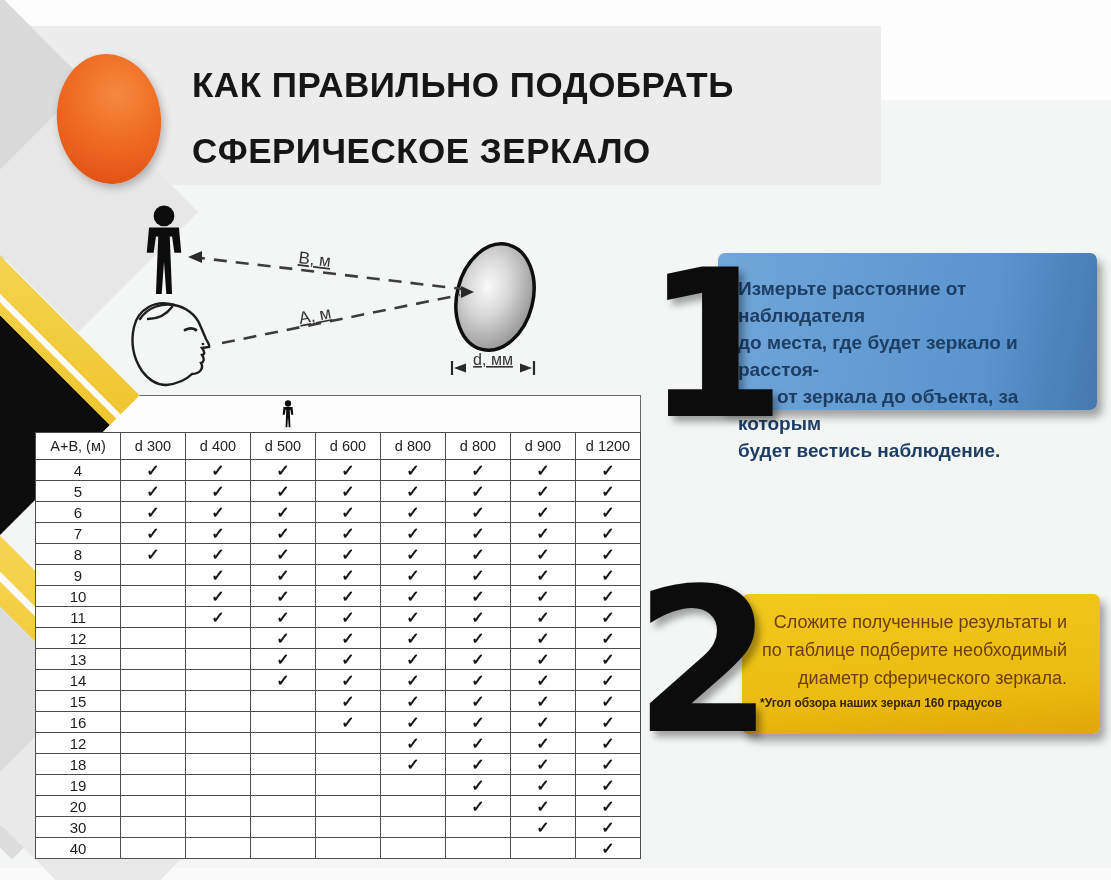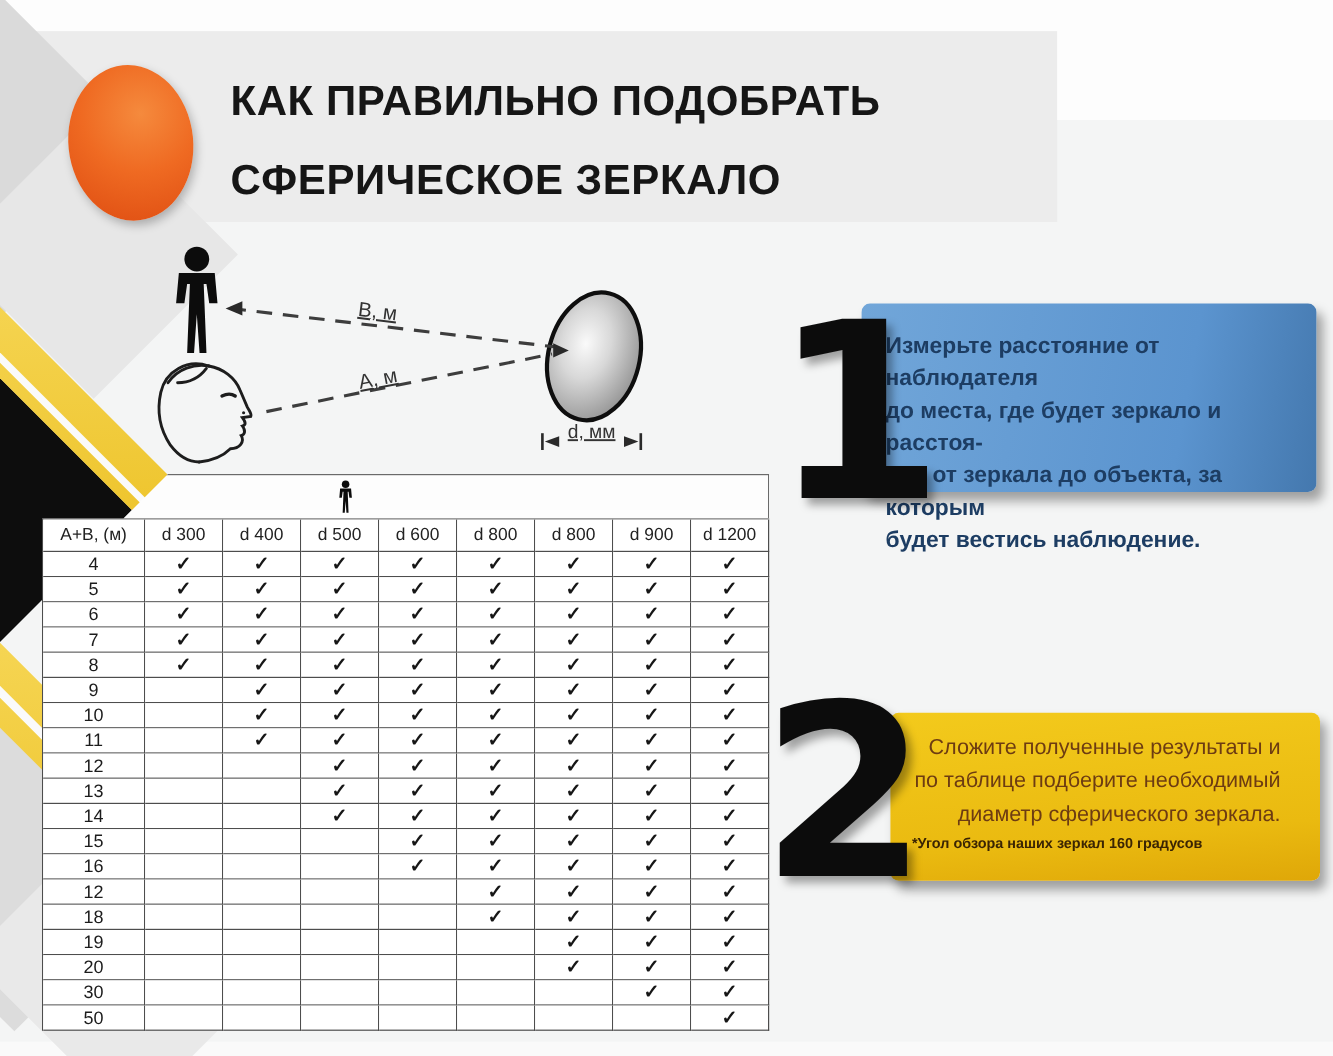--- a/index.html
+++ b/index.html
@@ -367,21 +367,21 @@
             <div class="t-cell t-check"></div>
             <div class="t-cell t-check"></div>
             <div class="t-cell t-check"></div>
             <div class="t-cell t-check"></div>
             <div class="t-cell t-check"></div>
             <div class="t-cell t-check"></div>
             <div class="t-cell t-check">✓</div>
             <div class="t-cell t-check">✓</div>
           </div>
           <div class="t-row">
-            <div class="t-cell t-first">50</div>
+            <div class="t-cell t-first">40</div>
             <div class="t-cell t-check"></div>
             <div class="t-cell t-check"></div>
             <div class="t-cell t-check"></div>
             <div class="t-cell t-check"></div>
             <div class="t-cell t-check"></div>
             <div class="t-cell t-check"></div>
             <div class="t-cell t-check"></div>
             <div class="t-cell t-check">✓</div>
           </div>
         </div>

